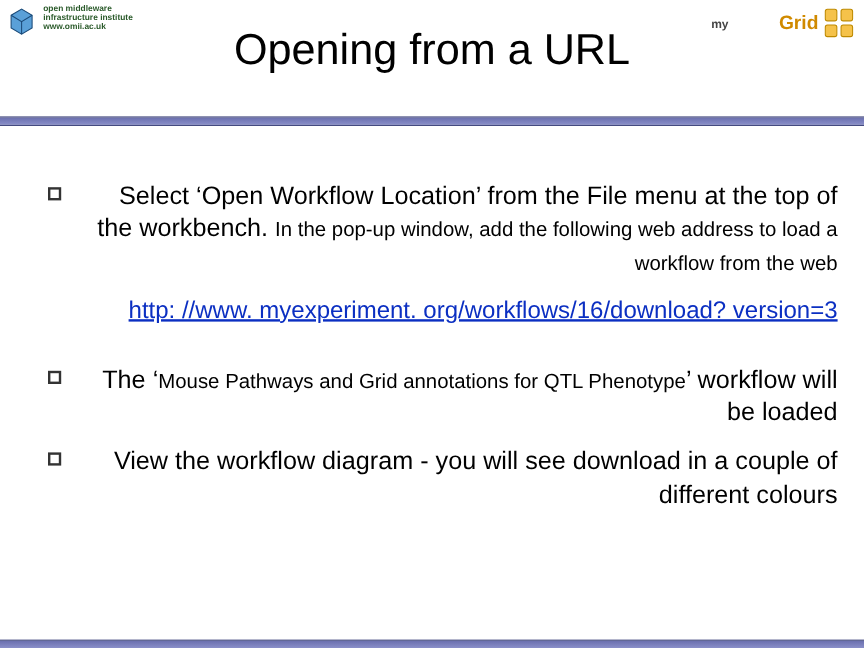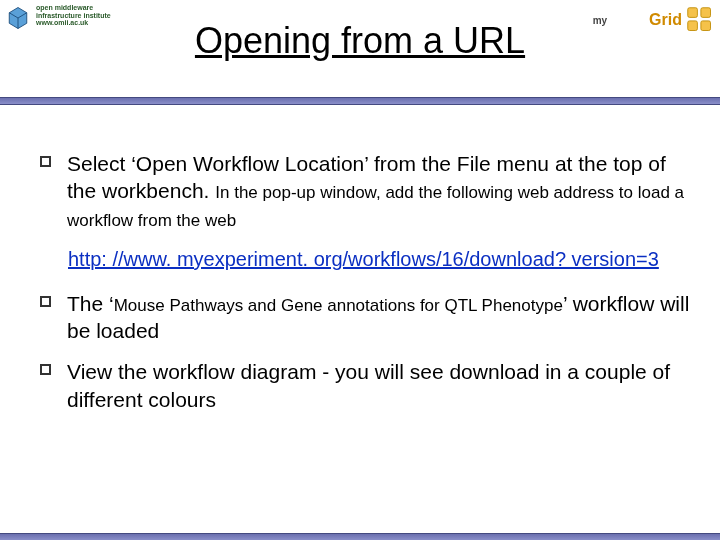--- a/index.html
+++ b/index.html
@@ -63,39 +63,39 @@
   }
   .title {
     position: absolute;
     top: 20px;
     left: 0;
     right: 0;
     text-align: center;
     font-size: 36px;
     font-weight: normal;
     color: #000;
-    text-decoration: underline;
   }
   .rule-band {
     position: absolute;
     top: 97px;
     left: 0;
     right: 0;
     height: 6px;
     background: linear-gradient(to bottom, #6a6fae 0%, #8a8fc9 100%);
     border-top: 1px solid #444a80;
     border-bottom: 1px solid #444a80;
   }
   .body {
     position: absolute;
     top: 150px;
     left: 40px;
     right: 22px;
     font-size: 21px;
     line-height: 1.3;
+    text-align: right;
   }
   .bullet-row {
     display: flex;
     align-items: flex-start;
     margin-bottom: 14px;
   }
   .bullet-mark {
     flex: 0 0 auto;
     width: 11px;
     height: 11px;
@@ -104,21 +104,21 @@
     margin-right: 16px;
     box-sizing: border-box;
   }
   .bullet-text {
     flex: 1 1 auto;
   }
   .small {
     font-size: 17px;
   }
   .link-line {
-    margin: 0 0 18px 28px;
+    margin: 0 0 31px 28px;
     font-size: 20px;
   }
   .link-line a, .link-line span.link {
     color: #0b2fc2;
     text-decoration: underline;
   }
   .italic-sm {
     font-size: 17px;
     font-style: normal;
   }
@@ -174,21 +174,21 @@
       </div>
     </div>
 
     <div class="link-line">
       <span class="link">http: //www. myexperiment. org/workflows/16/download? version=3</span>
     </div>
 
     <div class="bullet-row">
       <div class="bullet-mark"></div>
       <div class="bullet-text">
-        <span>The ‘</span><span class="italic-sm">Mouse Pathways and Gene annotations for QTL Phenotype</span><span>’ workflow will be loaded</span>
+        <span>The ‘</span><span class="italic-sm">Mouse Pathways and Grid annotations for QTL Phenotype</span><span>’ workflow will be loaded</span>
       </div>
     </div>
 
     <div class="bullet-row">
       <div class="bullet-mark"></div>
       <div class="bullet-text">
         <span>View the workflow diagram - you will see download in a couple of different colours</span>
       </div>
     </div>
 

